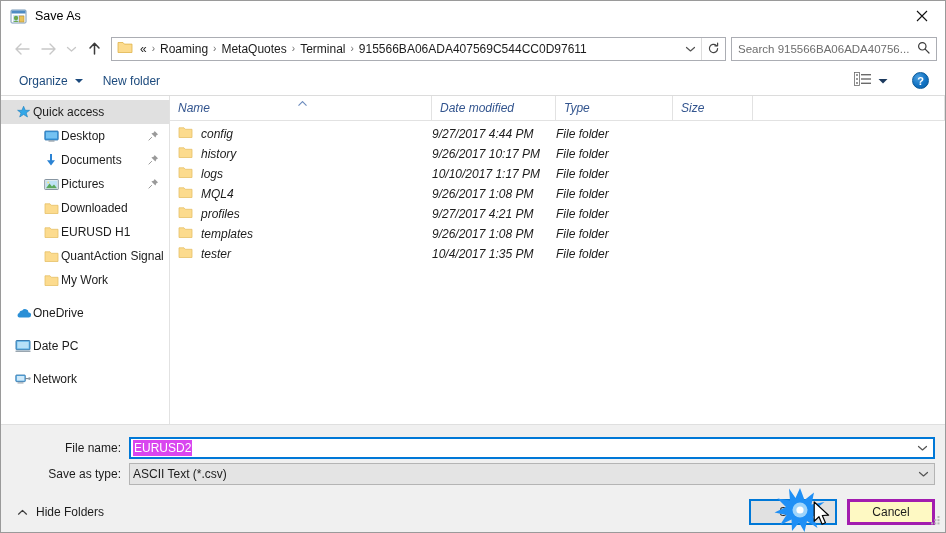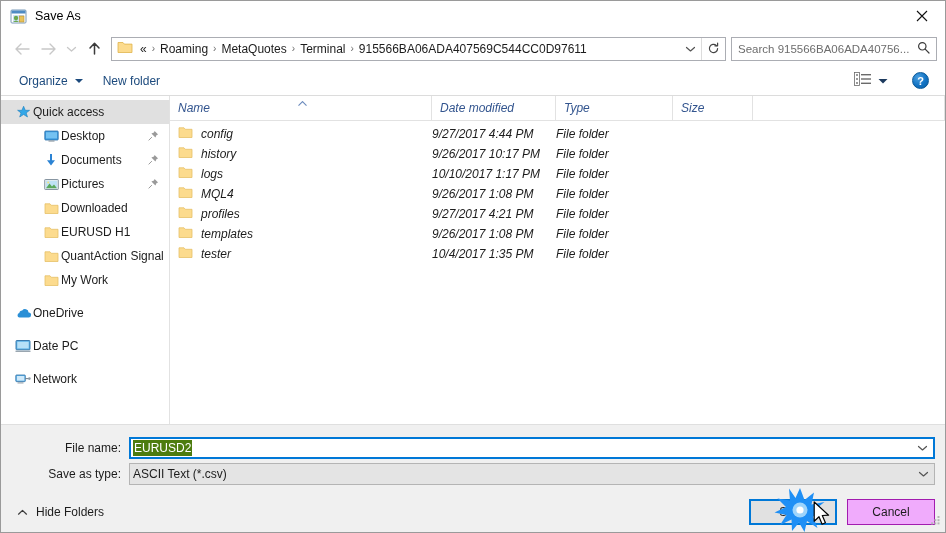--- a/index.html
+++ b/index.html
@@ -188,21 +188,21 @@
     height: 22px;
     display: flex; align-items: center;
     background: #ffffff;
     border: 1px solid #7a7a7a;
     padding-left: 3px;
     position: relative;
   }
   .combo.focused { border: 2px solid #0078d7; padding-left: 2px; }
   .combo.readonly { background: #e4e4e4; border: 1px solid #b4b4b4; }
   .combo-val { font-size: 12px; color: #1c1c1c; }
-  .combo-val.selected-text { background: #4d7c0f; color: #ffffff; padding: 1px 1px; }
+  .combo-val.selected-text { background: #d946ef; color: #ffffff; padding: 1px 1px; }
   .combo-chevron {
     position: absolute; right: 5px; top: 0; bottom: 0;
     display: flex; align-items: center;
   }
 
   
   .footer {
     flex: 0 0 42px;
     background: #f0f0f0;
     display: flex; align-items: center;
@@ -210,22 +210,22 @@
     position: relative;
     border-top: 1px solid #f0f0f0;
   }
   .hide-folders { display: flex; align-items: center; gap: 8px; padding-left: 6px; }
   .hide-folders .lbl { font-size: 12px; color: #1c1c1c; }
   .footer-spacer { flex: 1 1 auto; }
   .btn {
     width: 88px; height: 26px;
     display: flex; align-items: center; justify-content: center;
     font-size: 12px; color: #1c1c1c;
-    background: #f0abfc;
-    border: 1px solid #a21caf;
+    background: #fef9c3;
+    border: 3px solid #a21caf;
     margin-left: 10px;
     position: relative;
   }
   .btn.default {
     border: 2px solid #0078d7;
     background: #e1e1e1;
   }
   .grip { position: absolute; right: 4px; bottom: 3px; }
 
   

